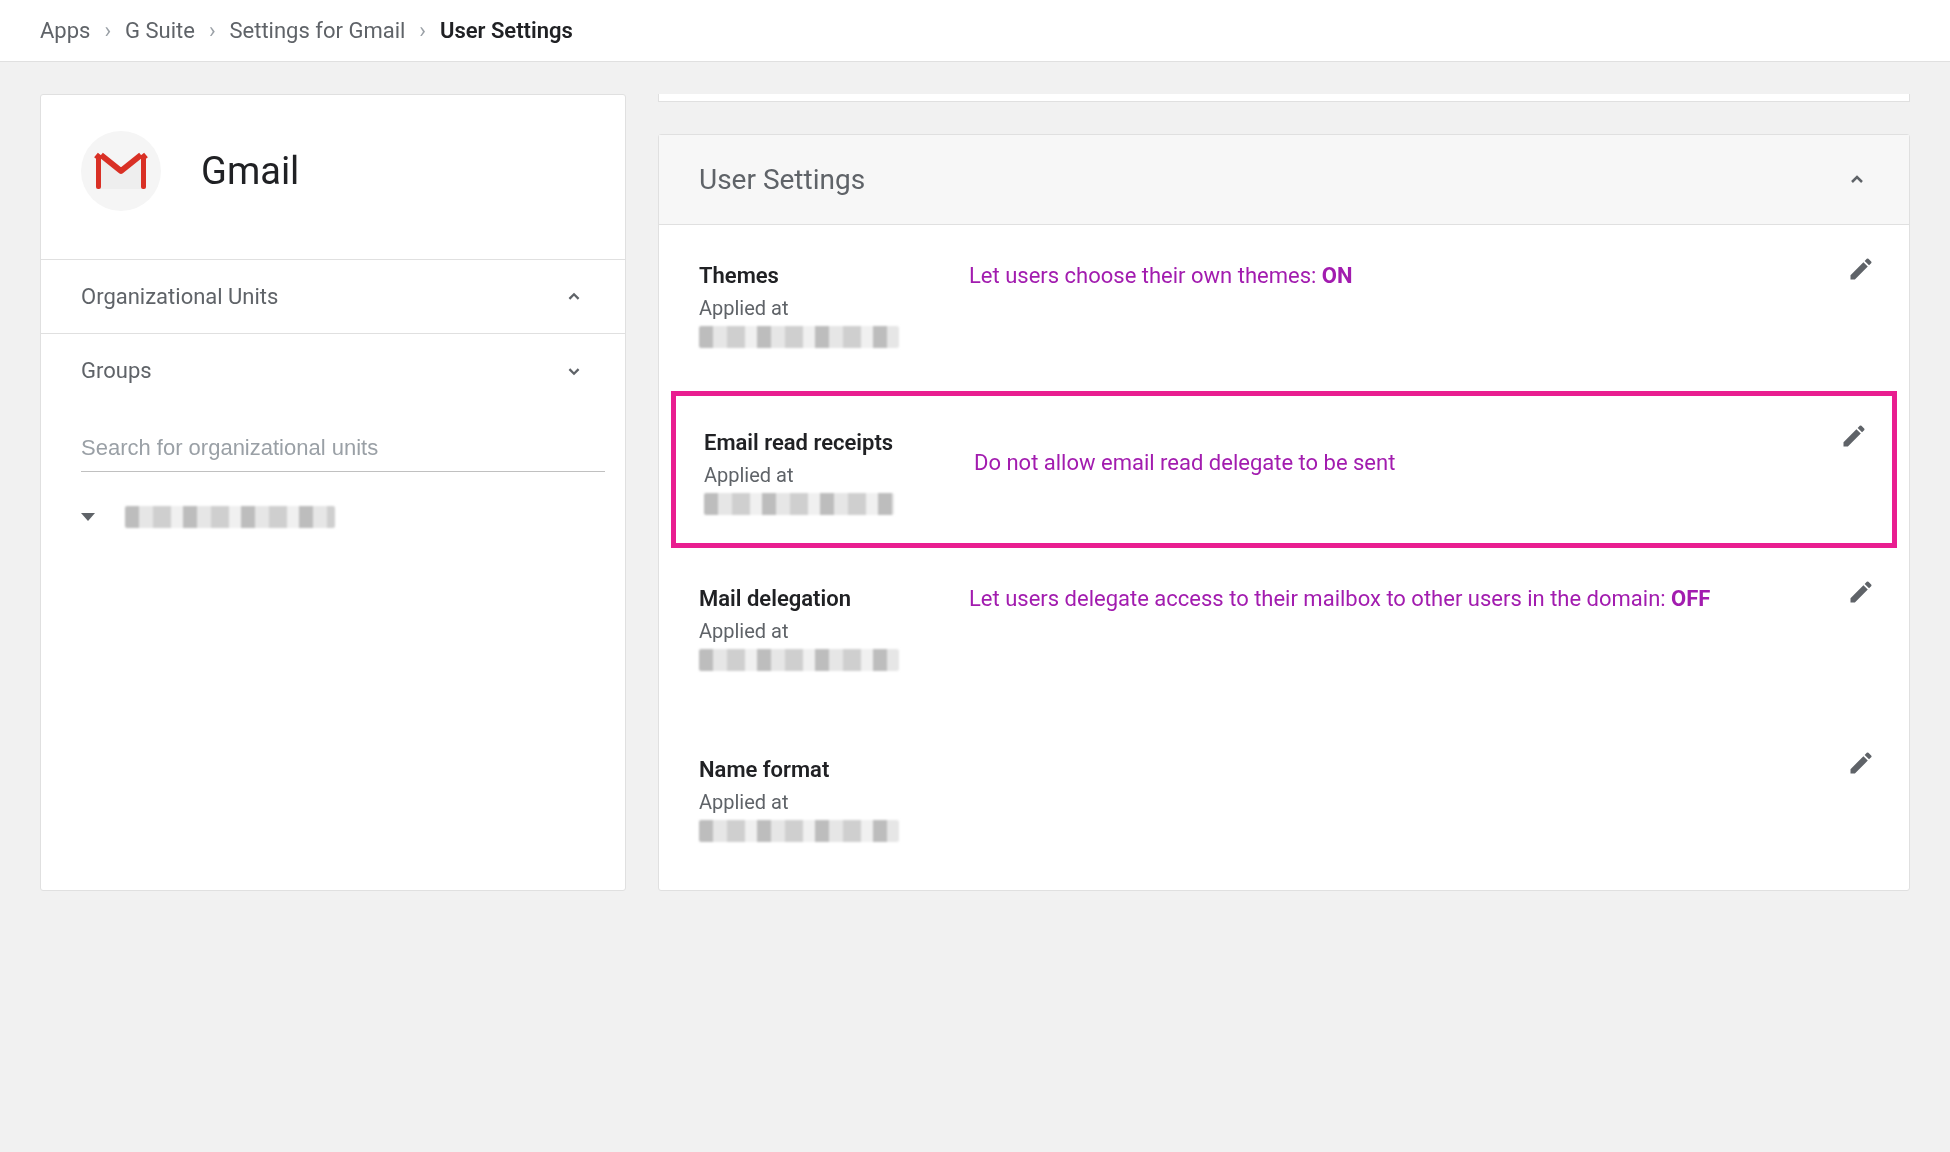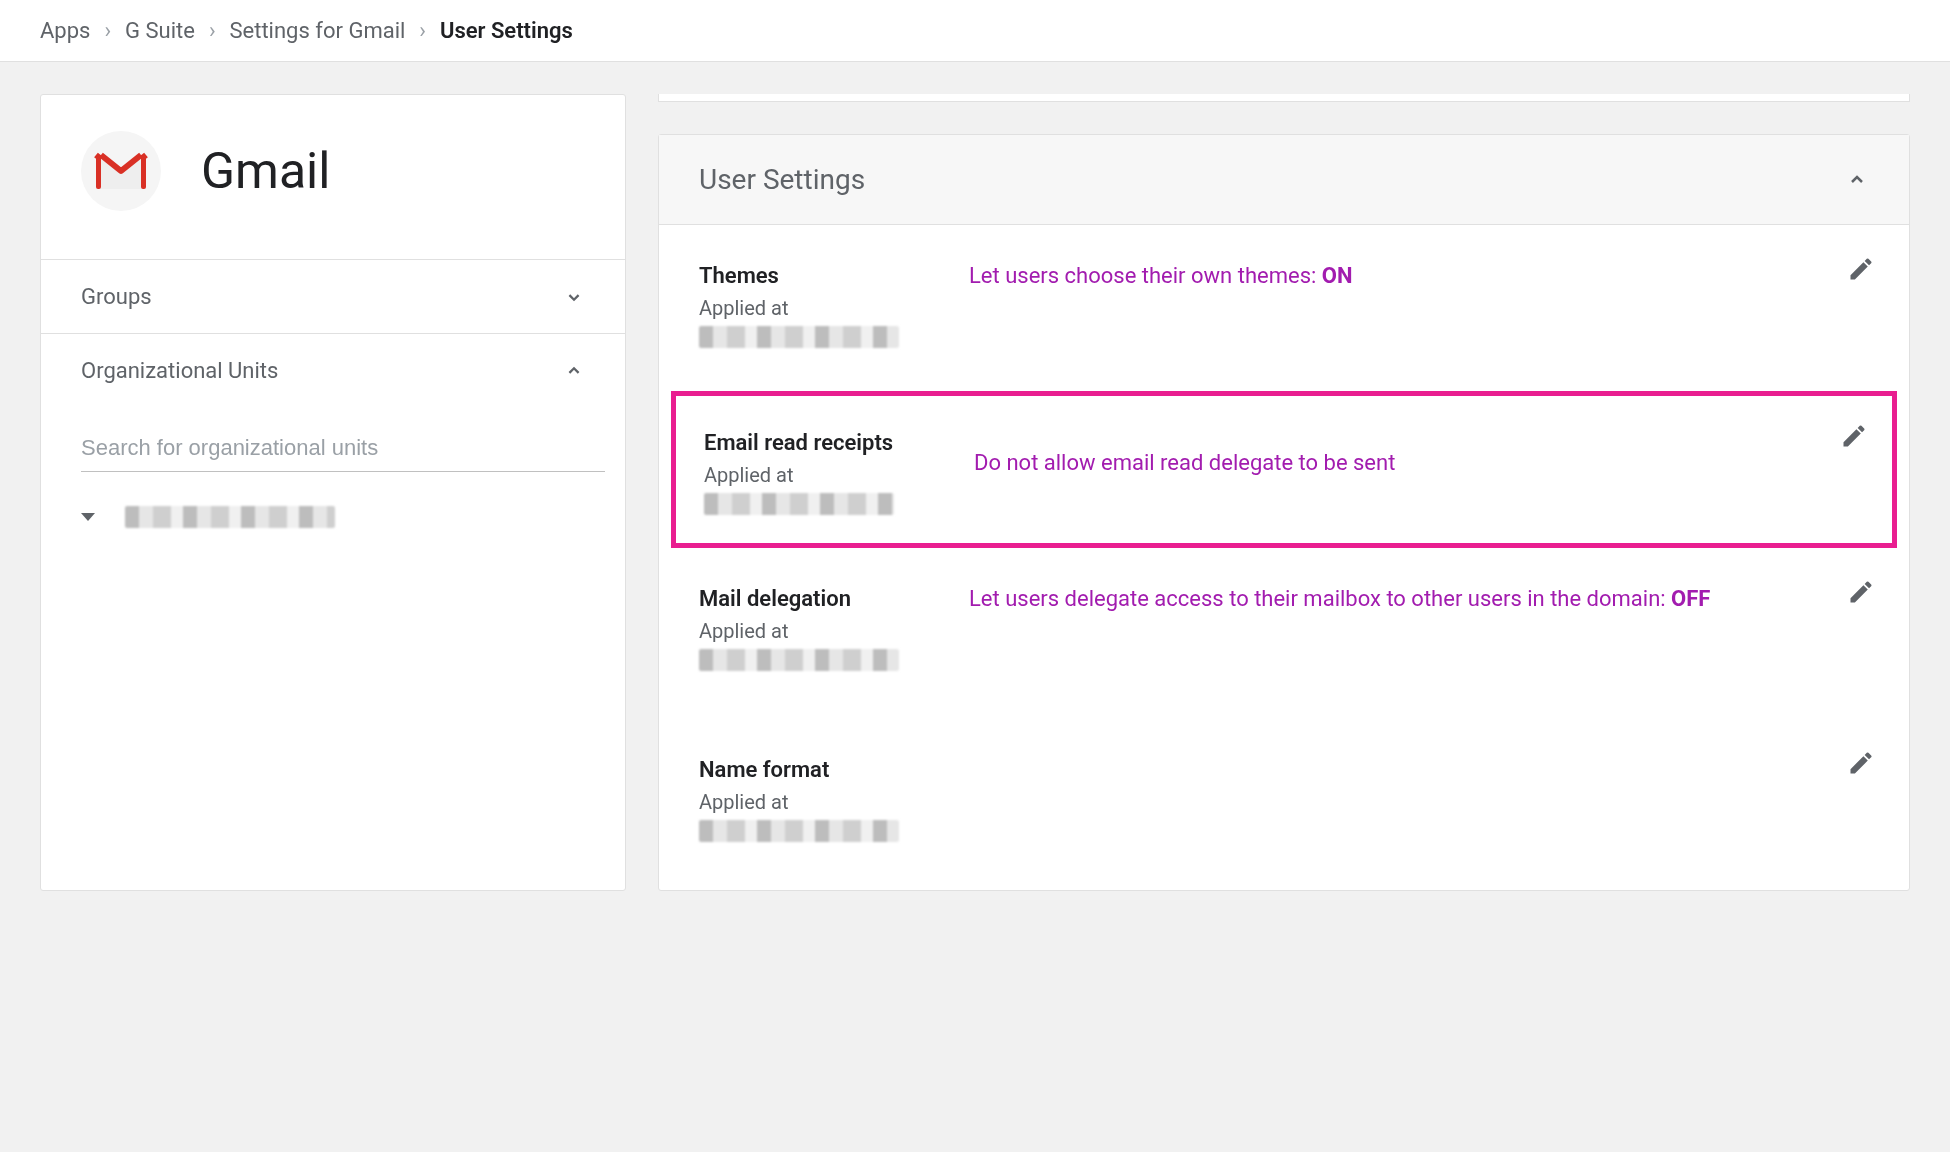--- a/index.html
+++ b/index.html
@@ -40,21 +40,21 @@
     align-items: center;
     gap: 40px;
     padding: 36px 40px 48px 40px;
   }
   .gmail-logo-wrap {
     width: 80px; height: 80px;
     border-radius: 50%;
     background: #f5f5f5;
     display: flex; align-items: center; justify-content: center;
   }
-  .gmail-title { font-size: 50px; color: #202124; font-weight: 400; }
+  .gmail-title { font-size: 38px; color: #202124; font-weight: 400; }
   .sidebar-row {
     border-top: 1px solid #e0e0e0;
     padding: 24px 40px;
     display: flex;
     justify-content: space-between;
     align-items: center;
     font-size: 22px;
     color: #5f6368;
     cursor: pointer;
   }
@@ -172,30 +172,30 @@
           <rect x="2" y="4" width="5" height="34" rx="2" fill="#d93025"></rect>
           <rect x="47" y="4" width="5" height="34" rx="2" fill="#d93025"></rect>
           <polygon points="7,4 27,20 47,4 47,38 7,38" fill="#eeeeee"></polygon>
           <path d="M7 4 L27 20 L47 4" fill="none" stroke="#d93025" stroke-width="6" stroke-linejoin="round"></path>
         </svg>
       </div>
       <div class="gmail-title">Gmail</div>
     </div>
 
     <div class="sidebar-row">
+      <span>Organizational Units</span>
+      <svg width="22" height="22" viewBox="0 0 24 24">
+          <path d="M7 14l5-5 5 5" fill="none" stroke="#5f6368" stroke-width="2.5"></path>
+        </svg>
+    </div>
+
+    <div class="sidebar-row">
       <span>Groups</span>
       <svg width="22" height="22" viewBox="0 0 24 24">
           <path d="M7 10l5 5 5-5" fill="none" stroke="#5f6368" stroke-width="2.5"></path>
-        </svg>
-    </div>
-
-    <div class="sidebar-row">
-      <span>Organizational Units</span>
-      <svg width="22" height="22" viewBox="0 0 24 24">
-          <path d="M7 14l5-5 5 5" fill="none" stroke="#5f6368" stroke-width="2.5"></path>
         </svg>
     </div>
 
     <div class="ou-search">
       <input type="text" placeholder="Search for organizational units" style="">
     </div>
 
     <div class="ou-tree">
       <div class="caret"></div>
       <div class="blur-strip" style="width:210px;"></div>

